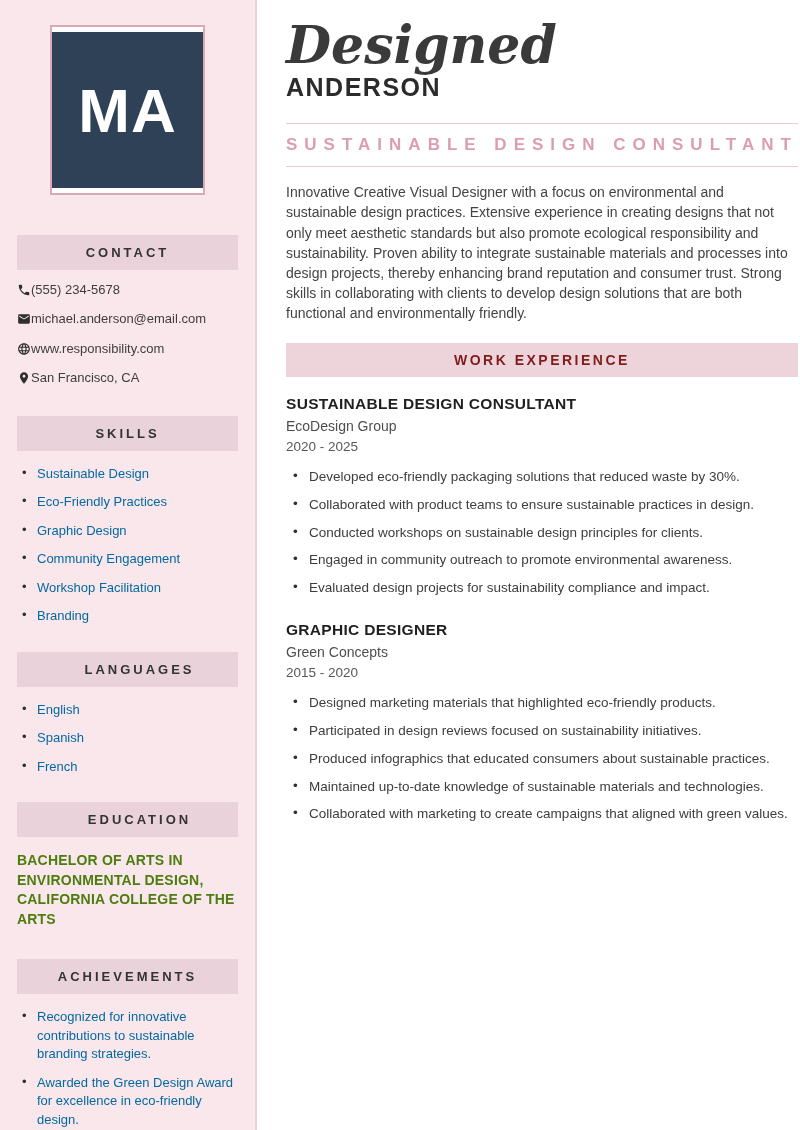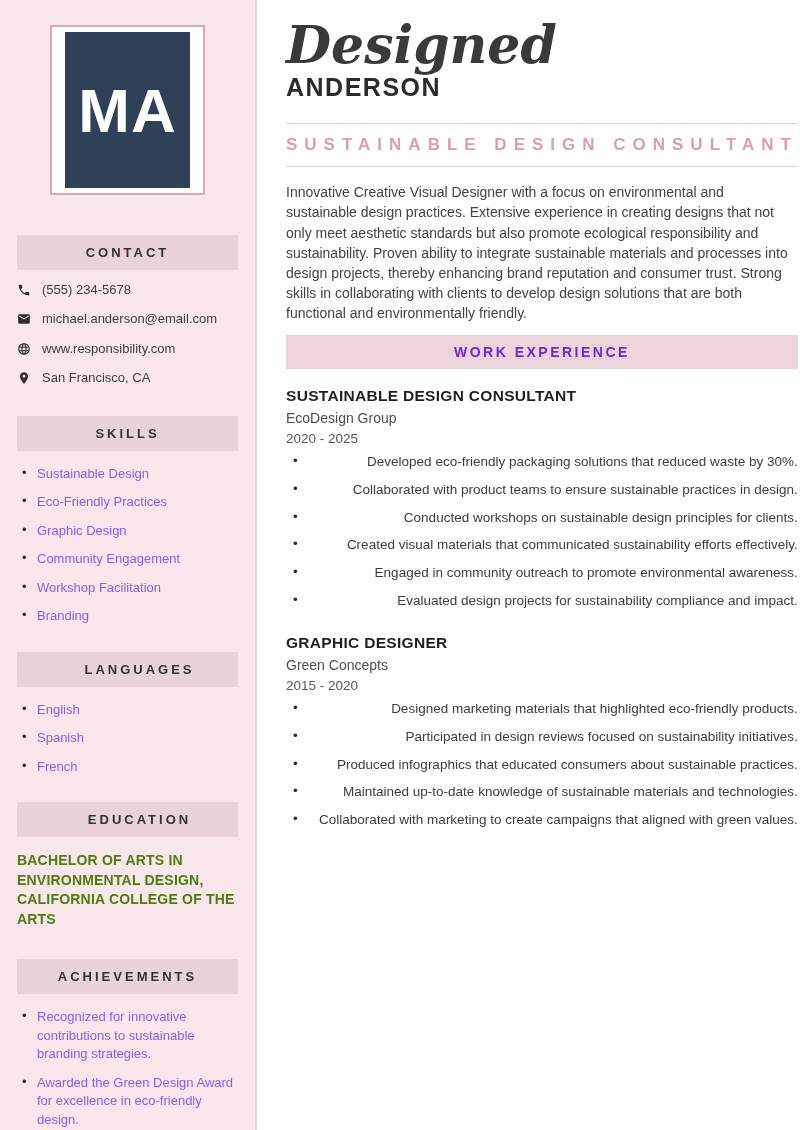--- a/index.html
+++ b/index.html
@@ -14,40 +14,40 @@
   
   .sidebar {
     width:257px; height:1130px; background:#F9E7EB;
     border-right:2px solid #EAD2D9; padding:0 17px; flex-shrink:0;
   }
   .monogram-frame {
     width:155px; height:170px; margin:25px auto 0; background:#ffffff;
     border:2px solid #D9A9B5; display:flex; align-items:center; justify-content:center;
   }
   .monogram-box {
-    width:125px; height:156px; background:#2F4157; color:#ffffff;
+    width:151px; height:156px; background:#2F4157; color:#ffffff;
     display:flex; align-items:center; justify-content:center;
     font-size:62px; font-weight:bold; letter-spacing:1px;
   }
   .side-header {
     background:#E9D2D9; text-align:center; padding:10px 4px;
     font-weight:bold; font-size:13px; letter-spacing:3px; color:#333333;
   }
   .mt-40 { margin-top:40px; }
   .mt-30 { margin-top:30px; }
   .mt-26 { margin-top:26px;padding-left:28px; }
   .contact-list { margin-top:12px; }
   .contact-item {
-    display:flex; align-items:center; gap:11px;
+    display:flex; align-items:center; 
     font-size:13px; color:#3e3e3e; margin:0 0 13px 0; line-height:1.25;
   }
   .contact-item svg { width:14px; height:14px; flex-shrink:0; fill:#2e2e2e; }
   ul.dot-list { list-style:none; margin-top:14px; padding-left:5px; }
   ul.dot-list li {
-    position:relative; padding-left:15px; font-size:13px; color:#8b5cf6;
+    position:relative; padding-left:15px; font-size:13px; color:#0369a1;
     margin-bottom:10px; line-height:1.42;
   }
   ul.dot-list li::before { content:"•"; position:absolute; left:0; top:-1px; color:#2e2e2e; }
   .education-text {
     margin-top:14px; font-size:14px; font-weight:bold; color:#4d7c0f;
     line-height:1.4; letter-spacing:0.2px; text-transform:uppercase;
   }
 
   
   .main { flex:1; padding:16px 28px 0 29px; }
@@ -59,29 +59,29 @@
     font-size:25px; font-weight:bold; letter-spacing:1.5px; color:#2b2b2b; margin-top:0px;
   }
   .thin-rule { border:none; border-top:1px solid #EBCBD4; margin-top:21px; }
   .role-title {
     text-align:center; color:#DB9EAE; font-weight:bold; font-size:17px;
     letter-spacing:7px; padding:11px 0; white-space:nowrap;
   }
   .thin-rule2 { border:none; border-top:1px solid #EBCBD4; }
   .summary { margin-top:15px; font-size:14px; line-height:1.44; color:#434343; }
   .we-bar {
-    margin-top:12px; background:#EDD4DB; text-align:center; font-weight:bold;
-    font-size:14px; letter-spacing:2.5px; color:#6d28d9; padding:9px 0;
+    margin-top:20px; background:#EDD4DB; text-align:center; font-weight:bold;
+    font-size:14px; letter-spacing:2.5px; color:#7f1d1d; padding:9px 0;
   }
   .job { margin-top:18px; }
   .job + .job { margin-top:24px; }
   .job-title { font-size:15.5px; font-weight:bold; color:#1f1f1f; letter-spacing:0.3px; }
   .company { font-size:14px; color:#4e4e4e; margin-top:5px; }
   .dates { font-size:13.5px; color:#585858; margin-top:5px; }
-  ul.job-bullets { list-style:none; margin-top:7px; padding-left:7px;text-align:right; }
+  ul.job-bullets { list-style:none; margin-top:14px; padding-left:7px; }
   ul.job-bullets li {
     position:relative; padding-left:16px; font-size:13.5px; color:#3d3d3d;
     margin-bottom:9.5px; line-height:1.35;
   }
   ul.job-bullets li::before { content:"•"; position:absolute; left:0; top:-1px; color:#2e2e2e; }
 </style>
 </head>
 <body>
 
 <div class="page">
@@ -163,21 +163,20 @@
     <div class="we-bar">WORK EXPERIENCE</div>
 
     <section class="job">
       <div class="job-title">SUSTAINABLE DESIGN CONSULTANT</div>
       <div class="company">EcoDesign Group</div>
       <div class="dates">2020 - 2025</div>
       <ul class="job-bullets">
           <li>Developed eco-friendly packaging solutions that reduced waste by 30%.</li>
           <li>Collaborated with product teams to ensure sustainable practices in design.</li>
           <li>Conducted workshops on sustainable design principles for clients.</li>
-          <li>Created visual materials that communicated sustainability efforts effectively.</li>
           <li>Engaged in community outreach to promote environmental awareness.</li>
           <li>Evaluated design projects for sustainability compliance and impact.</li>
         </ul>
     </section>
 
     <section class="job">
       <div class="job-title">GRAPHIC DESIGNER</div>
       <div class="company">Green Concepts</div>
       <div class="dates">2015 - 2020</div>
       <ul class="job-bullets">

